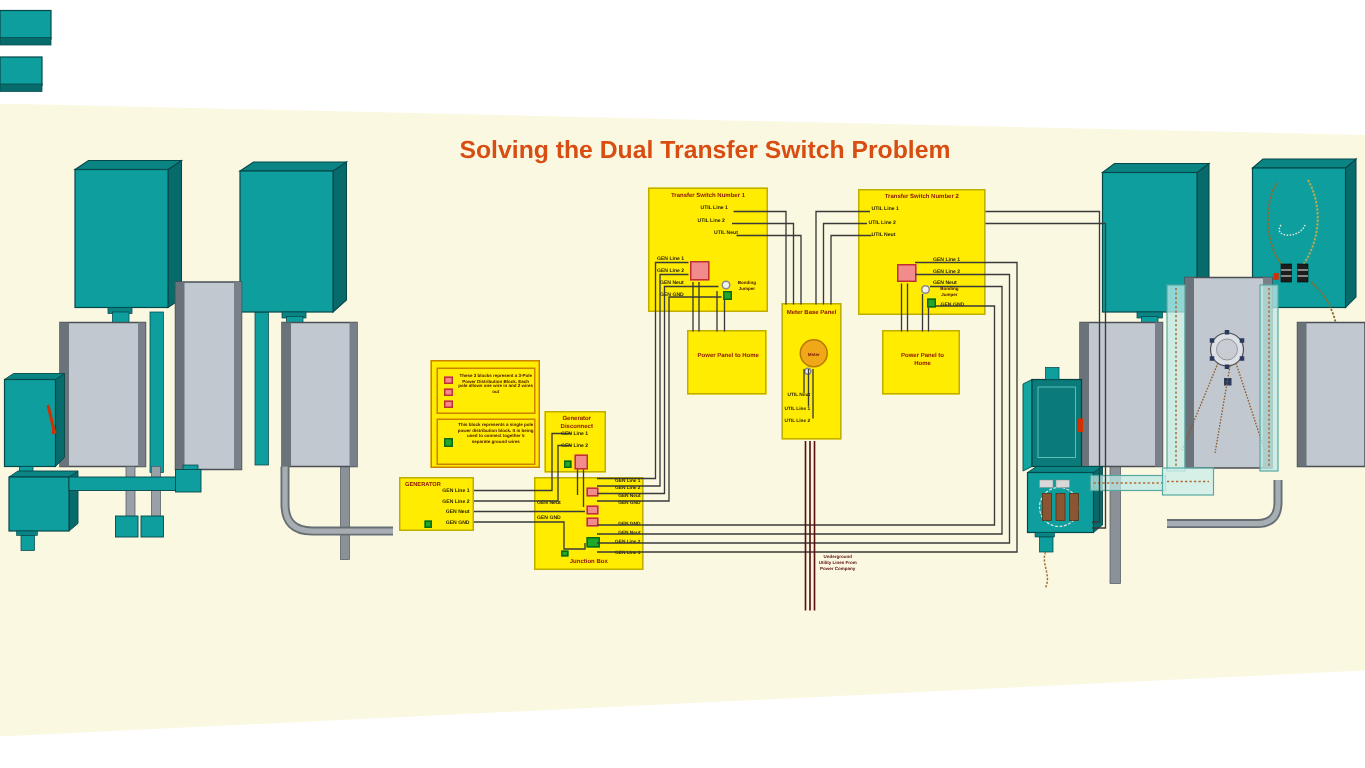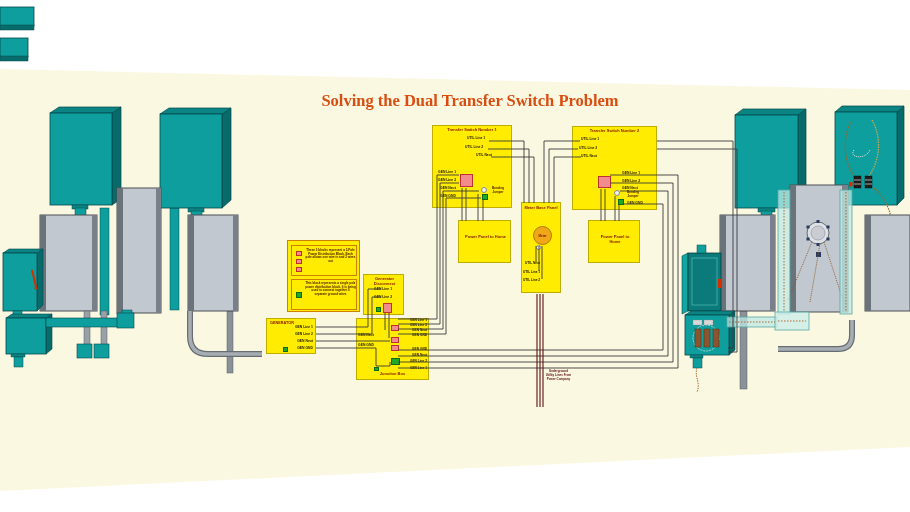--- a/index.html
+++ b/index.html
@@ -5,21 +5,21 @@
   html,body{margin:0;padding:0;background:#fff;}
   #stage{position:relative;width:910px;height:512px;background:#ffffff;overflow:hidden;
          font-family:"Liberation Sans",sans-serif;}
   #board{position:absolute;left:0;top:0;width:910px;height:512px;background:#fbf8e2;
          clip-path:polygon(0px 69px,910px 90px,910px 447px,0px 491px);}
   svg{position:absolute;left:0;top:0;}
   #scene-svg{z-index:1;}
   #wire-svg{z-index:3;pointer-events:none;}
   .layer{position:absolute;left:0;top:0;width:910px;height:512px;z-index:2;}
   #title{position:absolute;left:235px;top:91px;width:470px;text-align:center;
-         font-size:16.5px;font-weight:bold;color:#d84e12;letter-spacing:0px;font-family:Liberation Serif, serif;}
+         font-size:16.5px;font-weight:bold;color:#d84e12;letter-spacing:0px;}
   .panel{position:absolute;background:#ffec00;border:1px solid #bfae00;box-sizing:border-box;}
   .panel.orange{border-color:#d08000;}
   .inbox{position:absolute;background:#ffec00;border:1px solid #d08000;box-sizing:border-box;}
   .t1{position:absolute;font-size:4px;font-weight:bold;color:#8b1500;text-align:center;line-height:1.15;}
   .wl{position:absolute;font-size:3.4px;font-weight:bold;color:#221c00;white-space:nowrap;line-height:1;}
   .tiny{position:absolute;font-size:3px;font-weight:bold;color:#4a1500;line-height:1.2;text-align:center;}
   .sw{position:absolute;background:#f28b8b;border:1px solid #c03030;box-sizing:border-box;}
   .grn{position:absolute;background:#1fa82a;border:1px solid #0c6b14;box-sizing:border-box;}
   .wc{position:absolute;background:#f2f2f2;border:1px solid #8a8a8a;border-radius:50%;box-sizing:border-box;}
   .dial{position:absolute;background:#f0a818;border:1px solid #b87800;border-radius:50%;

